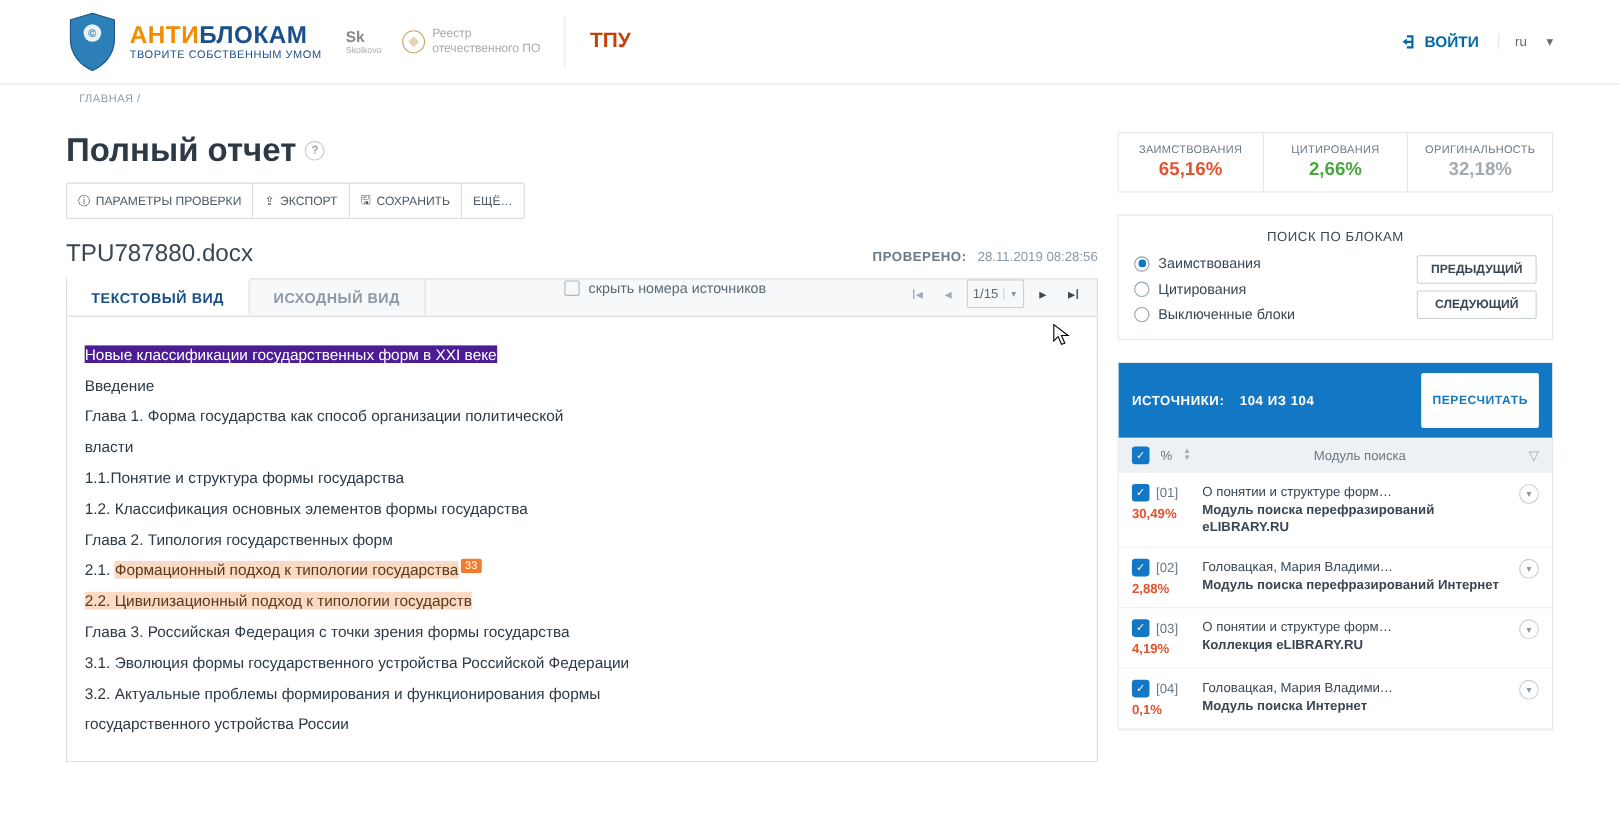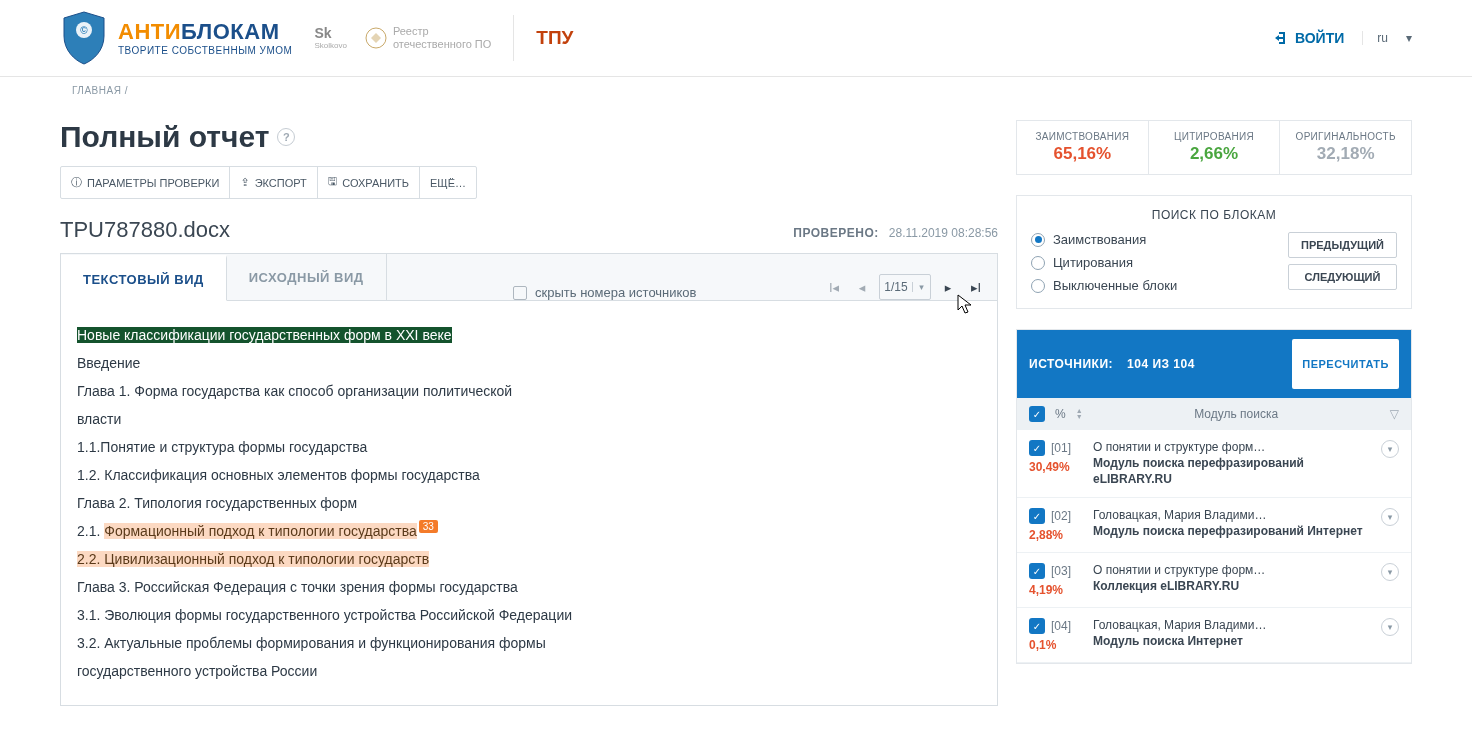--- a/index.html
+++ b/index.html
@@ -27,33 +27,33 @@
 .main{flex:1;min-width:0}
 h1{font-size:30px;font-weight:700;color:#2d3945;margin:18px 0 12px 0;display:flex;align-items:center;gap:8px}
 .help-icon{width:18px;height:18px;border:1px solid #c5ccd3;border-radius:50%;display:inline-flex;align-items:center;justify-content:center;font-size:11px;color:#9fa9b3}
 .toolbar{display:flex;border:1px solid #d7dde2;border-radius:2px;width:fit-content;margin-bottom:18px}
 .toolbar .tbtn{padding:6px 10px;font-size:11px;color:#4a5865;border-right:1px solid #d7dde2;display:flex;align-items:center;gap:5px;cursor:pointer}
 .toolbar .tbtn:last-child{border-right:none}
 .filerow{display:flex;align-items:baseline;justify-content:space-between;margin-bottom:10px}
 .filename{font-size:22px;color:#3a4652}
 .checked{font-size:12px;color:#8a99a5}
 .checked b{color:#6b7885;font-weight:600;letter-spacing:0.5px}
-.tabs-bar{border:1px solid #d7dde2;background:#f6f8fa;display:flex;align-items:flex-end;padding:0;height:48px}
+.tabs-bar{border:1px solid #d7dde2;background:#f6f8fa;display:flex;align-items:flex-start;padding:0;height:35px}
 .tab{padding:0 22px;height:100%;display:flex;align-items:center;font-size:13px;font-weight:700;color:#8a99a5;letter-spacing:0.5px;cursor:pointer;border-right:1px solid #d7dde2}
 .tab.active{background:#fff;color:#1b4f8a;border-top:3px solid #fff;margin-top:-1px;margin-bottom:-1px;border-bottom:1px solid #fff}
 .hide-sources{margin-left:auto;margin-right:auto;display:flex;align-items:center;gap:8px;color:#5a6a77;font-size:13px}
 .hide-sources .cb{width:14px;height:14px;border:1px solid #aeb7bf;border-radius:2px}
 .pager{display:flex;align-items:center;gap:6px;padding-right:10px}
 .pbtn{width:22px;height:22px;display:flex;align-items:center;justify-content:center;color:#a2abb4;cursor:pointer;font-size:13px}
 .page-input{border:1px solid #c9d0d7;width:52px;height:26px;display:flex;align-items:center;border-radius:2px}
 .page-input .val{flex:1;text-align:center;font-size:12px;color:#5a6a77}
 .page-input .dd{width:18px;border-left:1px solid #c9d0d7;display:flex;align-items:center;justify-content:center;color:#8a99a5;font-size:9px}
 .doc-body{border:1px solid #d7dde2;border-top:none;padding:20px 16px;font-size:14px;color:#2d3945;line-height:2}
 .doc-body p{margin:0}
-.hl-blue{background:#14532d;color:#fff}
+.hl-blue{background:#4c1d95;color:#fff}
 .hl-orange{background:#fcd9c2;color:#5a3a1a}
 .src-tag{background:#f47b2a;color:#fff;font-size:10px;padding:1px 4px;border-radius:2px;position:relative;top:-6px;margin-left:2px}
 .side{width:396px;display:flex;flex-direction:column;gap:20px;margin-top:18px}
 .stats{border:1px solid #e3e7eb;display:flex;text-align:center}
 .stat{flex:1;padding:10px 4px;border-right:1px solid #e3e7eb}
 .stat:last-child{border-right:none}
 .stat .lbl{font-size:10px;color:#6b7885;letter-spacing:0.3px}
 .stat .val{font-size:17px;font-weight:700;margin-top:2px}
 .val.red{color:#e5522e}
 .val.green{color:#4aa63f}

